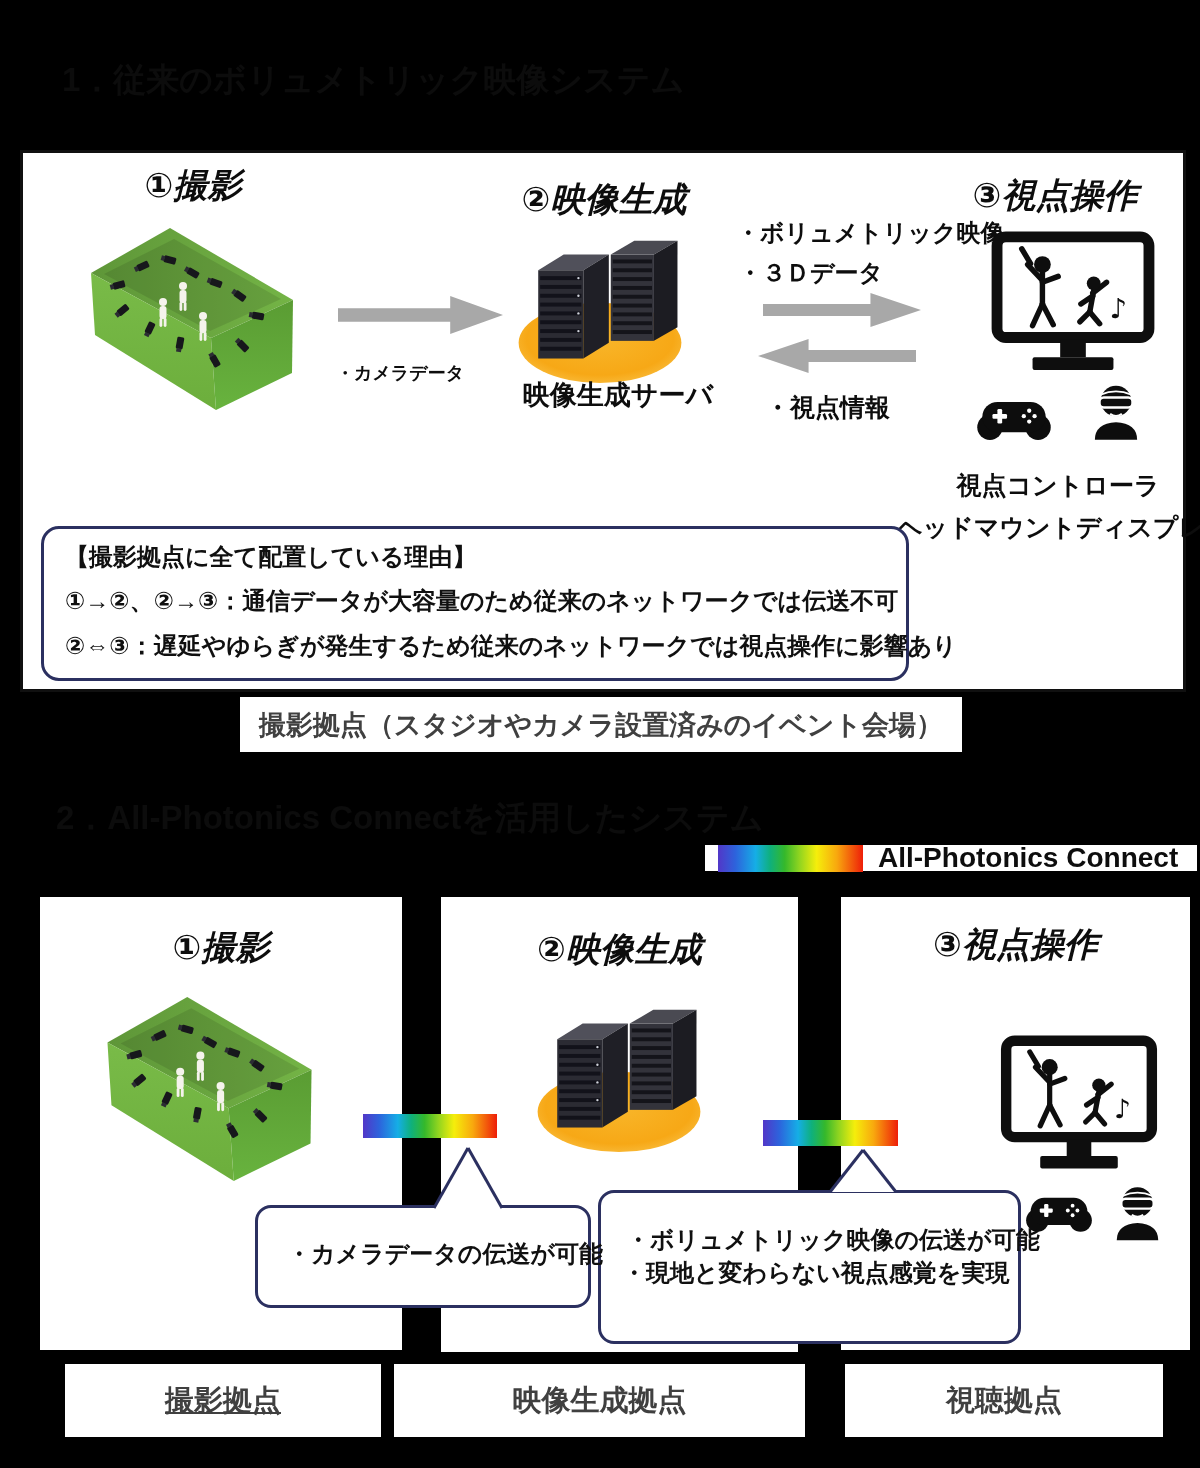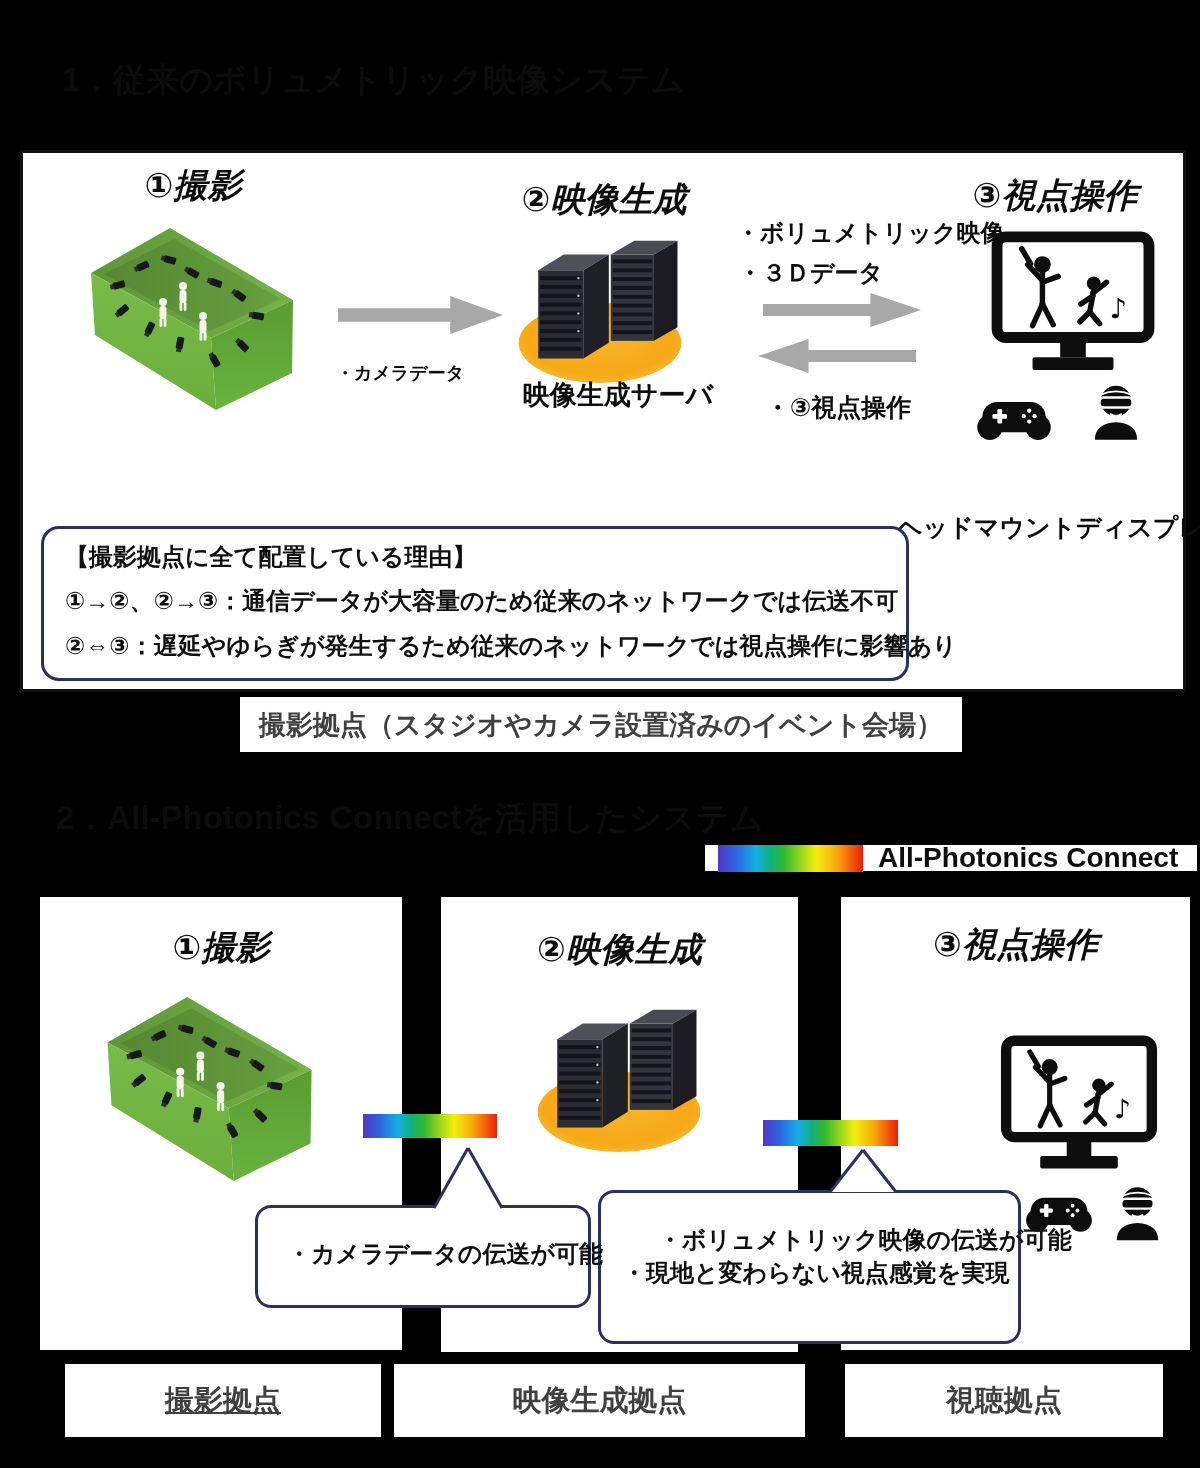--- a/index.html
+++ b/index.html
@@ -238,36 +238,37 @@
       </svg>
 
     <div class="abs lbl" style="left:480px;top:224px;width:230px;text-align:center;font-size:27px;">映像生成サーバ</div>
 
     <div class="abs lbl" style="left:713px;top:64px;font-size:24px;">・ボリュメトリック映像</div>
     <div class="abs lbl" style="left:715px;top:104px;font-size:24px;">・３Ｄデータ</div>
 
     <div class="arrow-r" style="left:740px;top:140px;width:158px;height:34px;"></div>
     <div class="arrow-l" style="left:735px;top:186px;width:158px;height:34px;"></div>
 
-    <div class="abs lbl" style="left:742px;top:238px;font-size:25px;">・③視点操作</div>
+    <div class="abs lbl" style="left:742px;top:238px;font-size:25px;">・視点情報</div>
 
     <div class="abs h1" style="left:902px;top:20px;width:260px;">③視点操作</div>
 
     <svg class="abs" style="left:968px;top:78px;" width="164" height="146">
         <use href="#sym-monitor"></use>
       </svg>
 
     <svg class="abs" style="left:953px;top:240px;" width="76" height="52">
         <use href="#sym-gamepad"></use>
       </svg>
 
     <svg class="abs" style="left:1066px;top:220px;" width="54" height="76">
         <use href="#sym-vruser"></use>
       </svg>
 
+    <div class="abs lbl" style="left:915px;top:316px;width:240px;text-align:center;font-size:25px;">視点コントローラ</div>
     <div class="abs lbl" style="left:874px;top:358px;width:300px;text-align:center;font-size:25px;">ヘッドマウントディスプレイ</div>
 
     <div class="note-box" style="left:18px;top:373px;width:862px;height:149px;"></div>
     <div class="note-line" style="left:42px;top:388px;">【撮影拠点に全て配置している理由】</div>
     <div class="note-line" style="left:42px;top:432px;">①→②、②→③：通信データが大容量のため従来のネットワークでは伝送不可</div>
     <div class="note-line" style="left:42px;top:477px;">②⇔③：遅延やゆらぎが発生するため従来のネットワークでは視点操作に影響あり</div>
   </div>
 
   <div class="site-bar" style="left:240px;top:697px;width:722px;height:55px;">撮影拠点（スタジオやカメラ設置済みのイベント会場）</div>
 
@@ -315,20 +316,20 @@
     <path d="M40,2 L74,62" stroke="#2b3060" stroke-width="3" fill="none"></path>
   </svg>
   <div class="bubble-text" style="left:287px;top:1238px;z-index:5;">・カメラデータの伝送が可能</div>
 
   <div class="bubble" style="left:598px;top:1190px;width:417px;height:148px;"></div>
   <svg class="bubble-tail" style="left:826px;top:1148px;" width="76" height="46">
     <polygon points="37,2 4,44 70,44" fill="#ffffff"></polygon>
     <path d="M37,2 L4,44" stroke="#2b3060" stroke-width="3" fill="none"></path>
     <path d="M37,2 L70,44" stroke="#2b3060" stroke-width="3" fill="none"></path>
   </svg>
-  <div class="bubble-text" style="left:658px;top:1224px;z-index:5;">・ボリュメトリック映像の伝送が可能</div>
+  <div class="bubble-text" style="left:626px;top:1224px;z-index:5;">・ボリュメトリック映像の伝送が可能</div>
   <div class="bubble-text" style="left:622px;top:1257px;z-index:5;">・現地と変わらない視点感覚を実現</div>
 
   <div class="site-bar" style="left:65px;top:1364px;width:316px;height:73px;font-size:29px;text-decoration:underline;">撮影拠点</div>
   <div class="site-bar" style="left:394px;top:1364px;width:411px;height:73px;font-size:29px;">映像生成拠点</div>
   <div class="site-bar" style="left:845px;top:1364px;width:318px;height:73px;font-size:29px;">視聴拠点</div>
 
 </div>
 
 </body></html>

